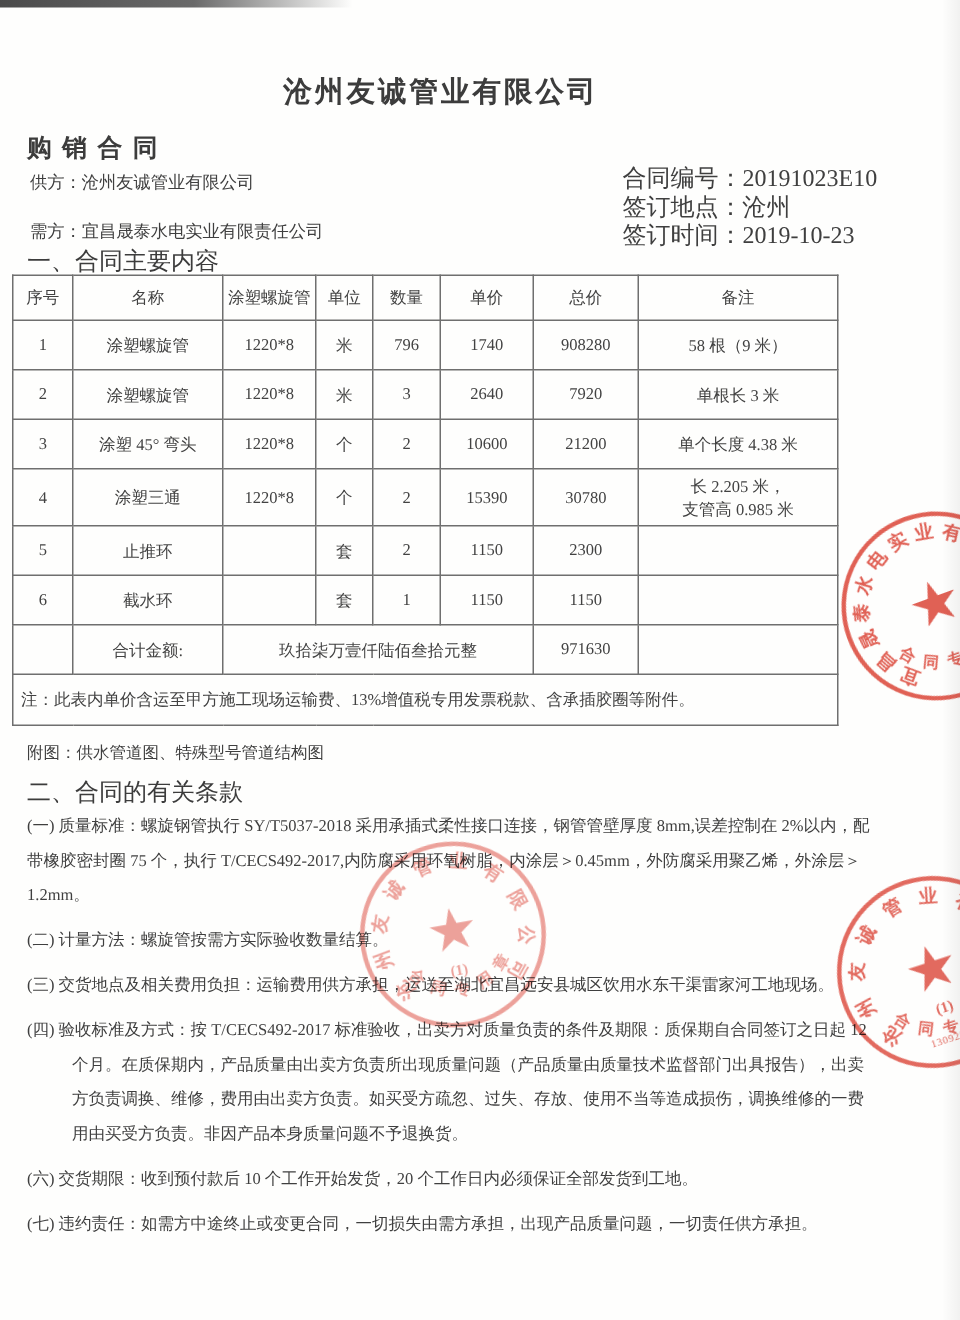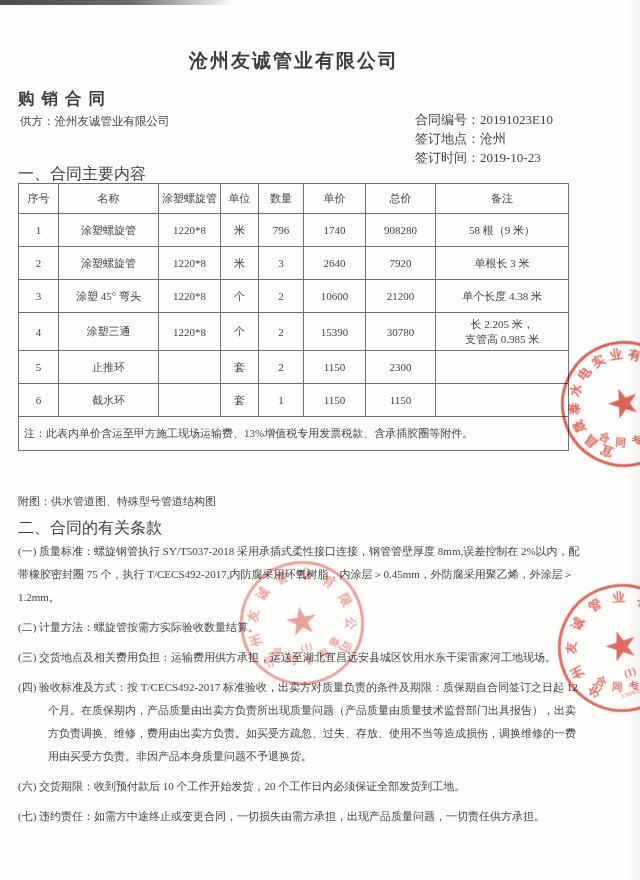--- a/index.html
+++ b/index.html
@@ -9,26 +9,26 @@
   .edge-shadow{position:absolute;top:0;right:0;width:12px;height:880px;
        background:linear-gradient(to left, rgba(0,0,0,0.05), rgba(0,0,0,0));pointer-events:none;}
   .topstrip{position:absolute;top:0;left:0;width:235px;height:5px;
        background:linear-gradient(to right,#4a4a4a 0%,#6a6a6a 55%,rgba(120,120,120,0) 100%);}
   .company-title{position:absolute;top:48px;left:18px;width:552px;text-align:center;
        font-size:19px;font-weight:600;letter-spacing:2px;color:#3c3c3c;}
   .doc-title{position:absolute;top:88px;left:18px;width:552px;text-align:left;
        font-size:16.5px;font-weight:600;letter-spacing:7px;color:#3c3c3c;}
   .party-supplier{position:absolute;top:114px;left:20px;font-size:11.5px;}
   .party-buyer{position:absolute;top:147px;left:20px;font-size:11.5px;}
-  .meta{position:absolute;top:110px;left:415px;font-size:13px;line-height:19px;}
+  .meta{position:absolute;top:110px;left:415px;font-size:16px;line-height:19px;}
   .meta div{white-space:nowrap;}
   .sec-heading{position:absolute;left:18px;font-size:16px;font-weight:400;color:#3c3c3c;}
   #sec1-heading{top:164px;}
   #sec2-heading{top:518px;}
-  table.items{position:absolute;top:183px;left:18px;width:550px;border-collapse:collapse;
+  table.items{position:absolute;top:183px;left:8px;width:550px;border-collapse:collapse;
        table-layout:fixed;font-size:11px;color:#424242;}
   table.items th,table.items td{border:1px solid #6f6f6f;text-align:center;vertical-align:middle;
        padding:1px 3px;font-weight:normal;white-space:pre-line;overflow:hidden;}
   table.items thead tr{height:30px;}
   table.items tbody tr{height:33px;}
   table.items tbody tr.tall{height:38px;}
   table.items tr.total-row{height:33px;}
   table.items tr.note-row{height:34px;}
   table.items tr.note-row td{text-align:left;padding-left:5px;white-space:nowrap;}
   .attachment{position:absolute;top:494px;left:18px;font-size:11px;}
@@ -53,20 +53,21 @@
 <body>
 
 <div class="page">
   <div class="topstrip"></div>
   <div class="edge-shadow"></div>
 
   <div class="company-title">沧州友诚管业有限公司</div>
   <div class="doc-title">购销合同</div>
 
   <div class="party-supplier"><span>供方：</span><span>沧州友诚管业有限公司</span></div>
+  <div class="party-buyer"><span>需方：</span><span>宜昌晟泰水电实业有限责任公司</span></div>
 
   <div class="meta">
     <div><span>合同编号：</span><span>20191023E10</span></div>
     <div><span>签订地点：</span><span>沧州</span></div>
     <div><span>签订时间：</span><span>2019-10-23</span></div>
   </div>
 
   <div class="sec-heading" id="sec1-heading">一、合同主要内容</div>
 
   <table class="items" id="items-table">
@@ -147,20 +148,27 @@
         <tr>
           <td>6</td>
           <td>截水环</td>
           <td></td>
           <td>套</td>
           <td>1</td>
           <td>1150</td>
           <td>1150</td>
           <td></td>
         </tr>
+        <tr class="total-row">
+          <td></td>
+          <td>合计金额:</td>
+          <td colspan="4">玖拾柒万壹仟陆佰叁拾元整</td>
+          <td>971630</td>
+          <td></td>
+        </tr>
         <tr class="note-row">
           <td colspan="8">注：此表内单价含运至甲方施工现场运输费、13%增值税专用发票税款、含承插胶圈等附件。</td>
         </tr>
       </tbody>
   </table>
 
   <div class="attachment">附图：供水管道图、特殊型号管道结构图</div>
 
   <div class="sec-heading" id="sec2-heading">二、合同的有关条款</div>
 

